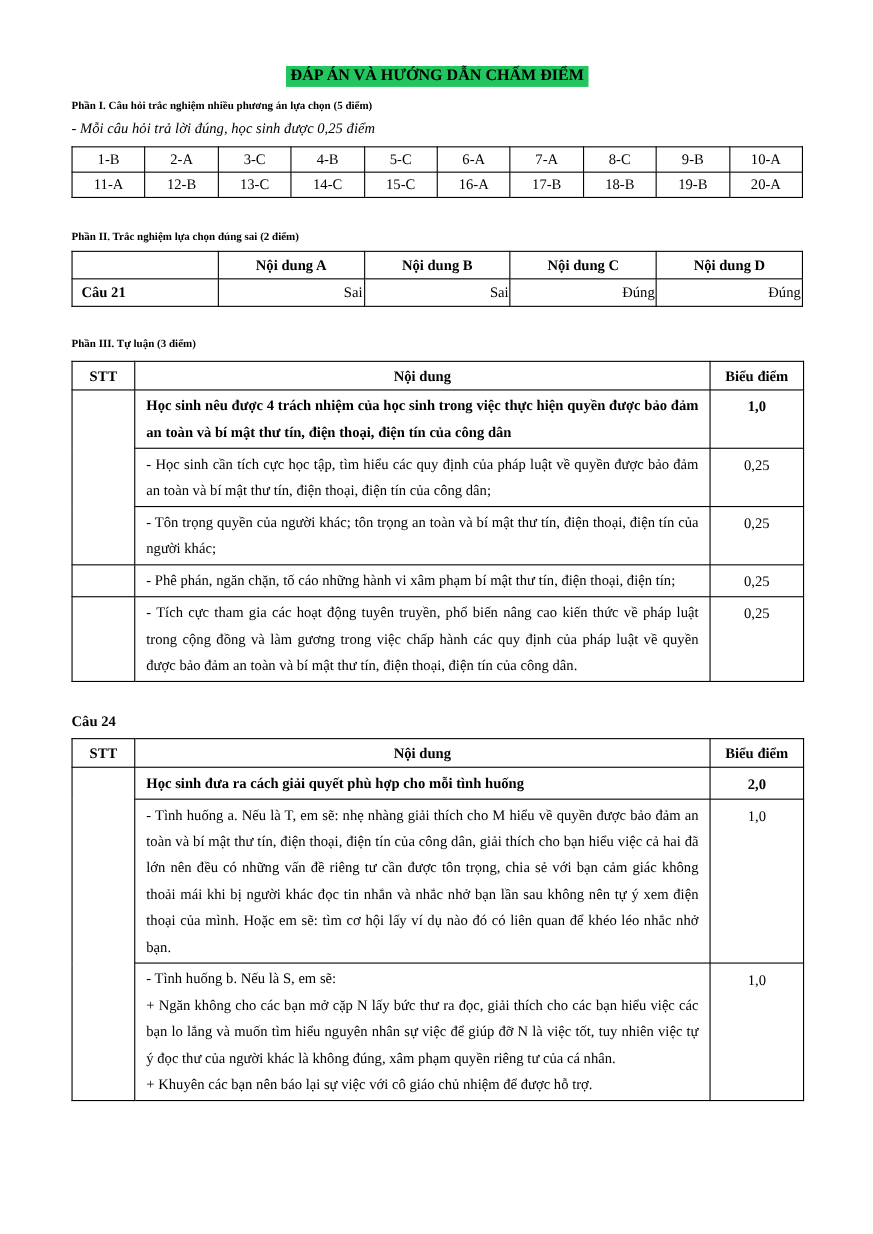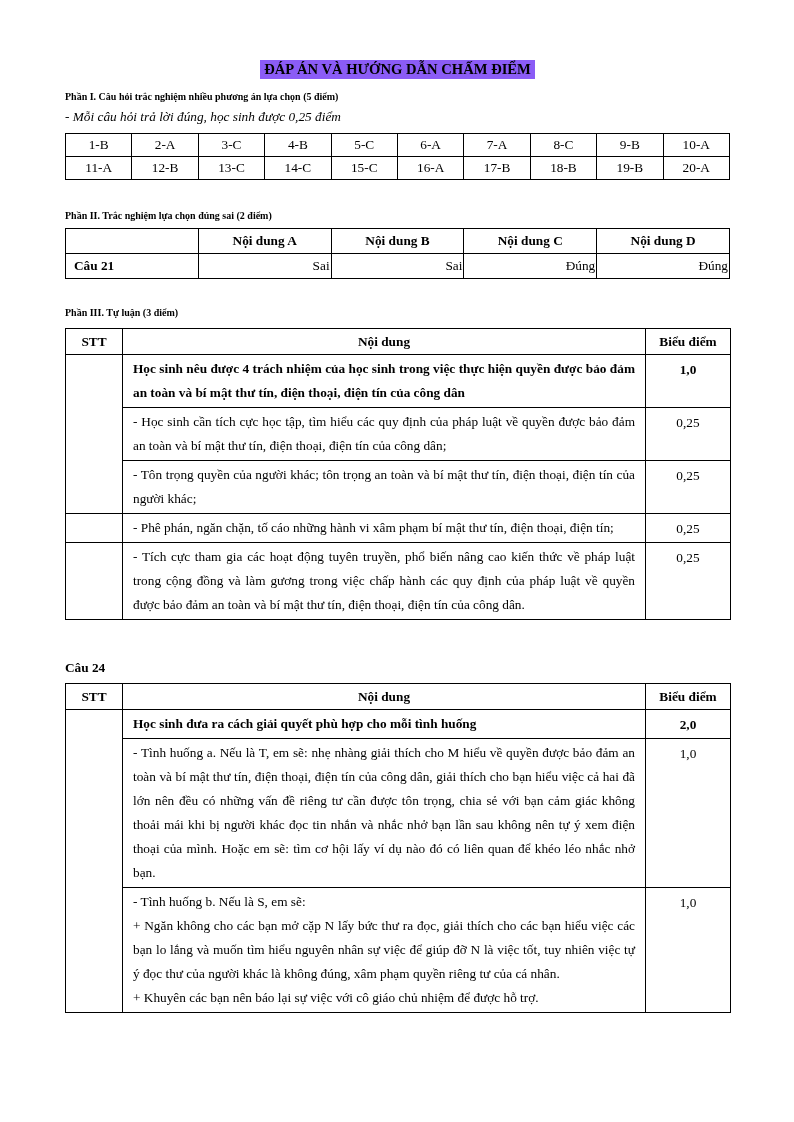--- a/index.html
+++ b/index.html
@@ -10,21 +10,21 @@
     padding:60px 64px 0 65px;
     background:#ffffff;
     color:#000;
     font-family:"Liberation Serif","DejaVu Serif",serif;
     font-size:13.3px;
     overflow:hidden;
   }
   .doc-title { text-align:center; margin:0 0 12px 0; }
   .doc-title .hl {
     display:inline-block;
-    background:#8b5cf6;
+    background:#22c55e;
     font-weight:bold;
     font-size:14.6px;
     padding:1px 4px;
   }
   .heading { font-weight:bold; font-size:10px; margin:0 0 7px 0; }
   .note   { font-style:italic; margin:0 0 8px 0; }
 
   table { width:100%; border-collapse:collapse; table-layout:fixed; }
   td, th { border:1px solid #000; box-sizing:border-box; }
 
@@ -32,21 +32,21 @@
   .t1 { margin-bottom:30px; }
   .t1 td { text-align:center; height:23px; font-size:13.3px; }
 
   
   .t2 { margin-bottom:28px; }
   .t2 th { height:25px; font-weight:bold; text-align:center; }
   .t2 td { height:25px; text-align:right; }
   .t2 .rowlabel { text-align:left; font-weight:bold; padding-left:8px; }
 
   
-  .t3 { margin-bottom:40px; }
+  .t3 { margin-bottom:28px; }
   .t3 th { height:26px; font-weight:bold; text-align:center; vertical-align:middle; }
   .t3 td.content {
     padding:2px 10px;
     text-align:justify;
     line-height:24px;
     vertical-align:top;
   }
   .t3 td.score { text-align:center; vertical-align:top; padding-top:3px; line-height:24px; }
   .t3 td.stt { }
   .t3 .b { font-weight:bold; }

